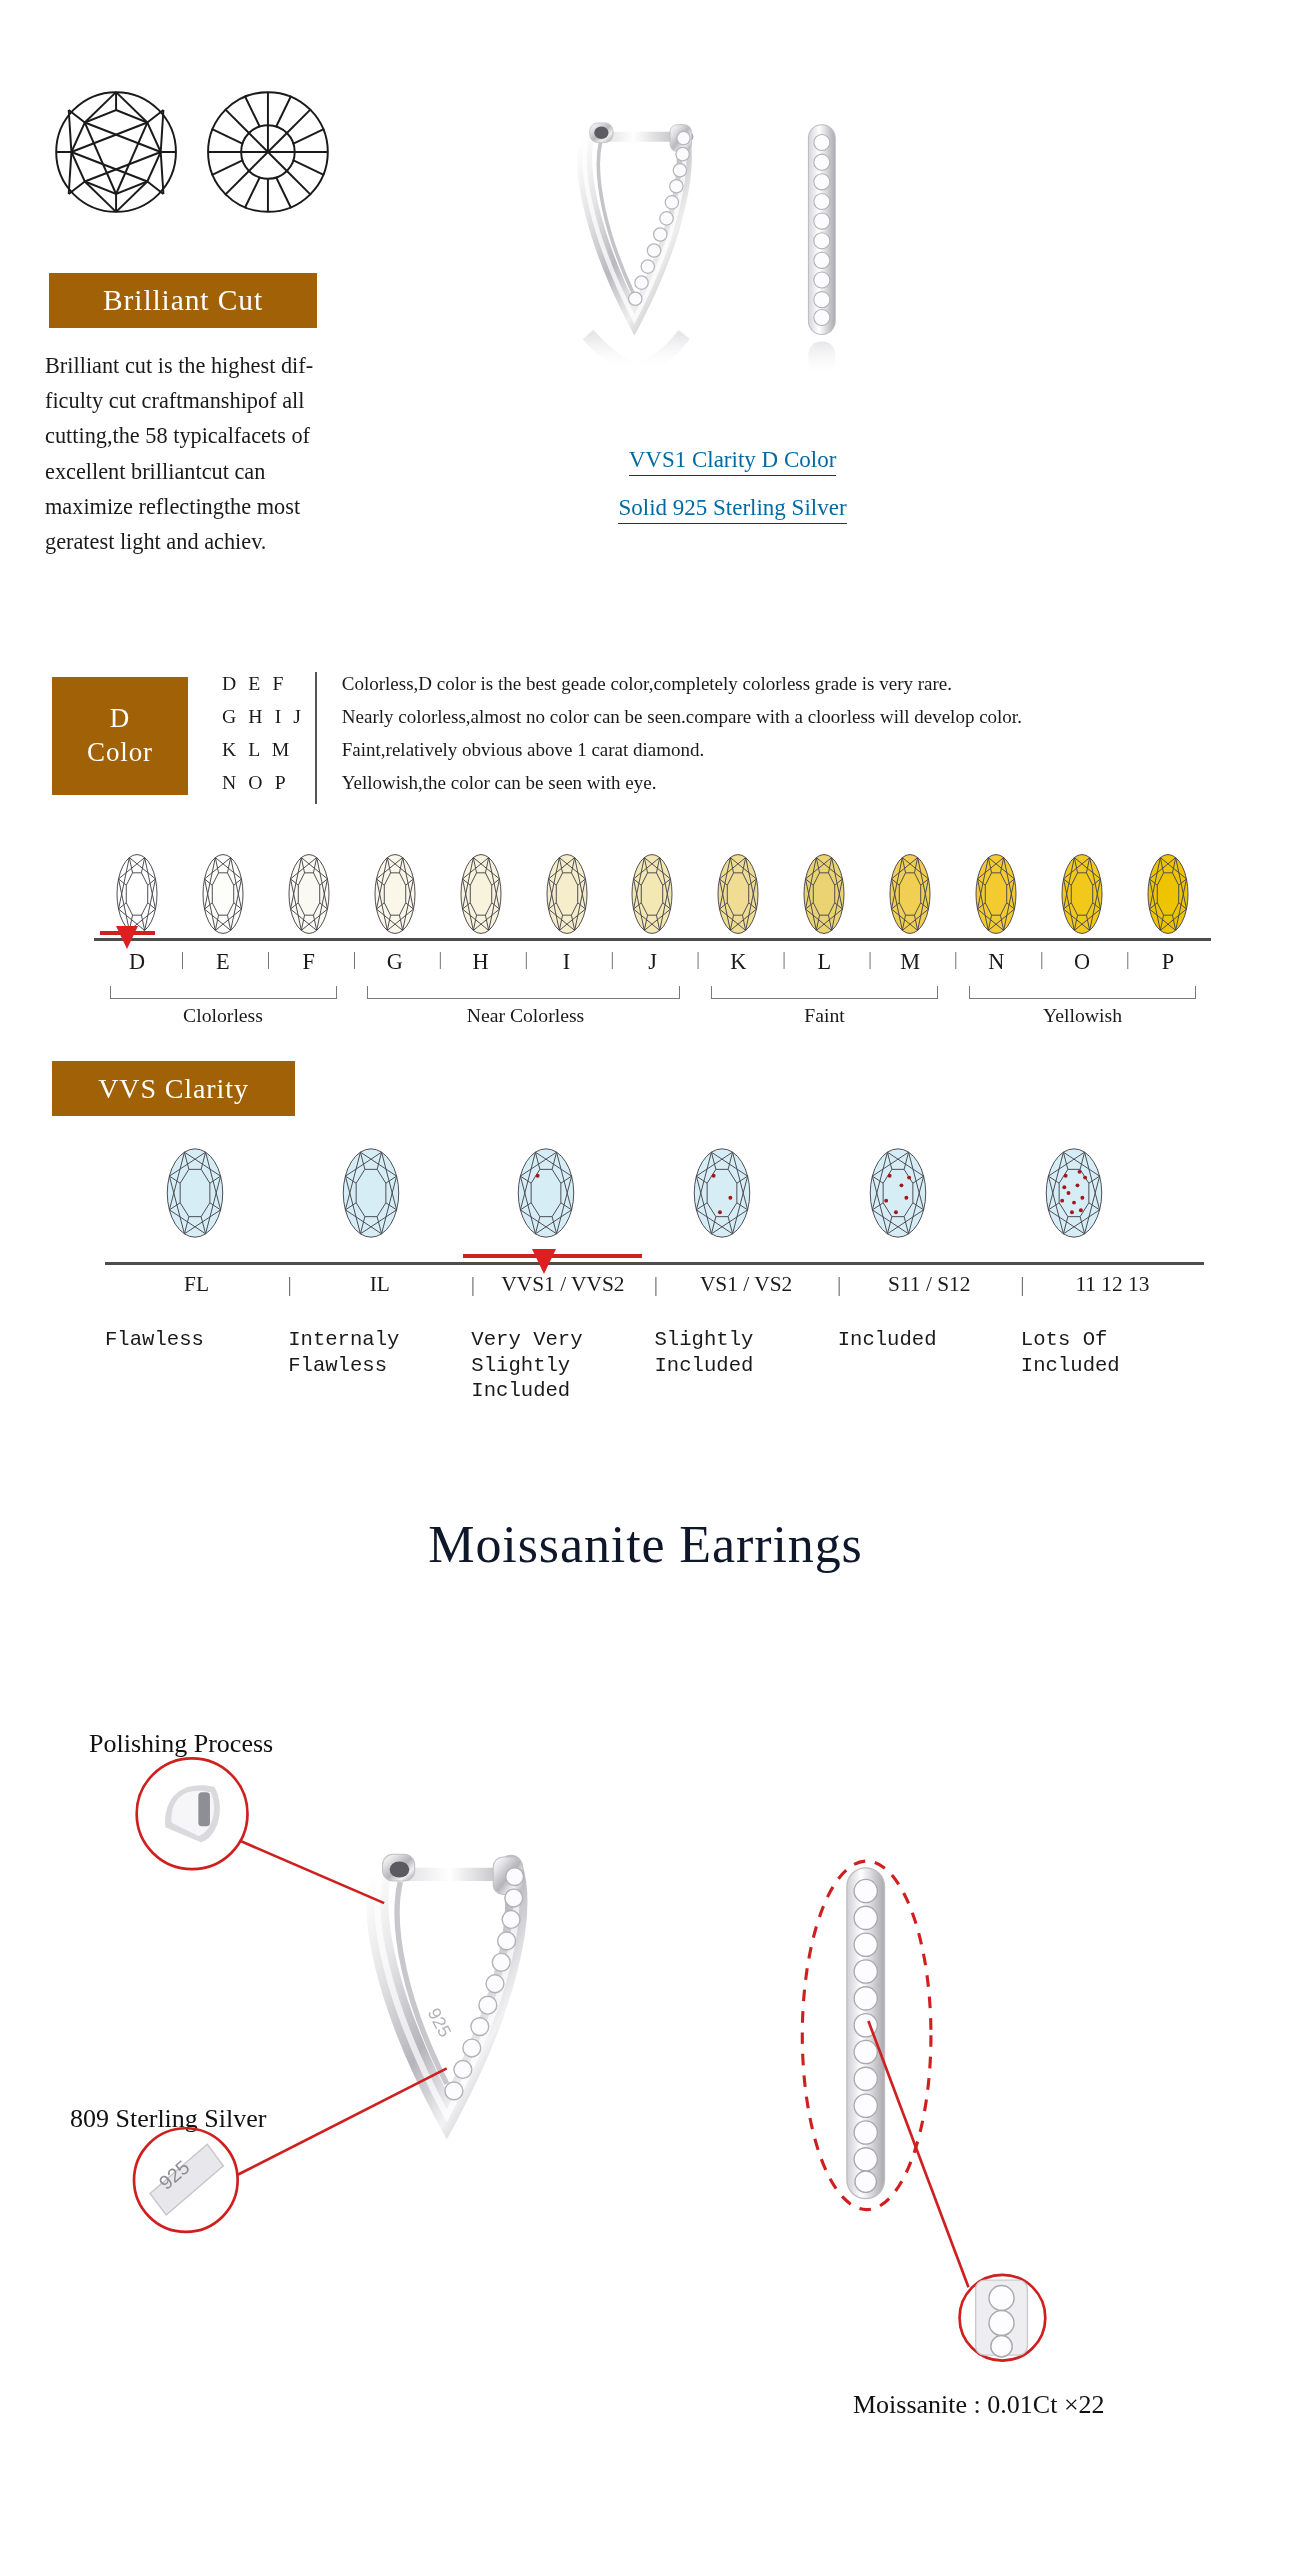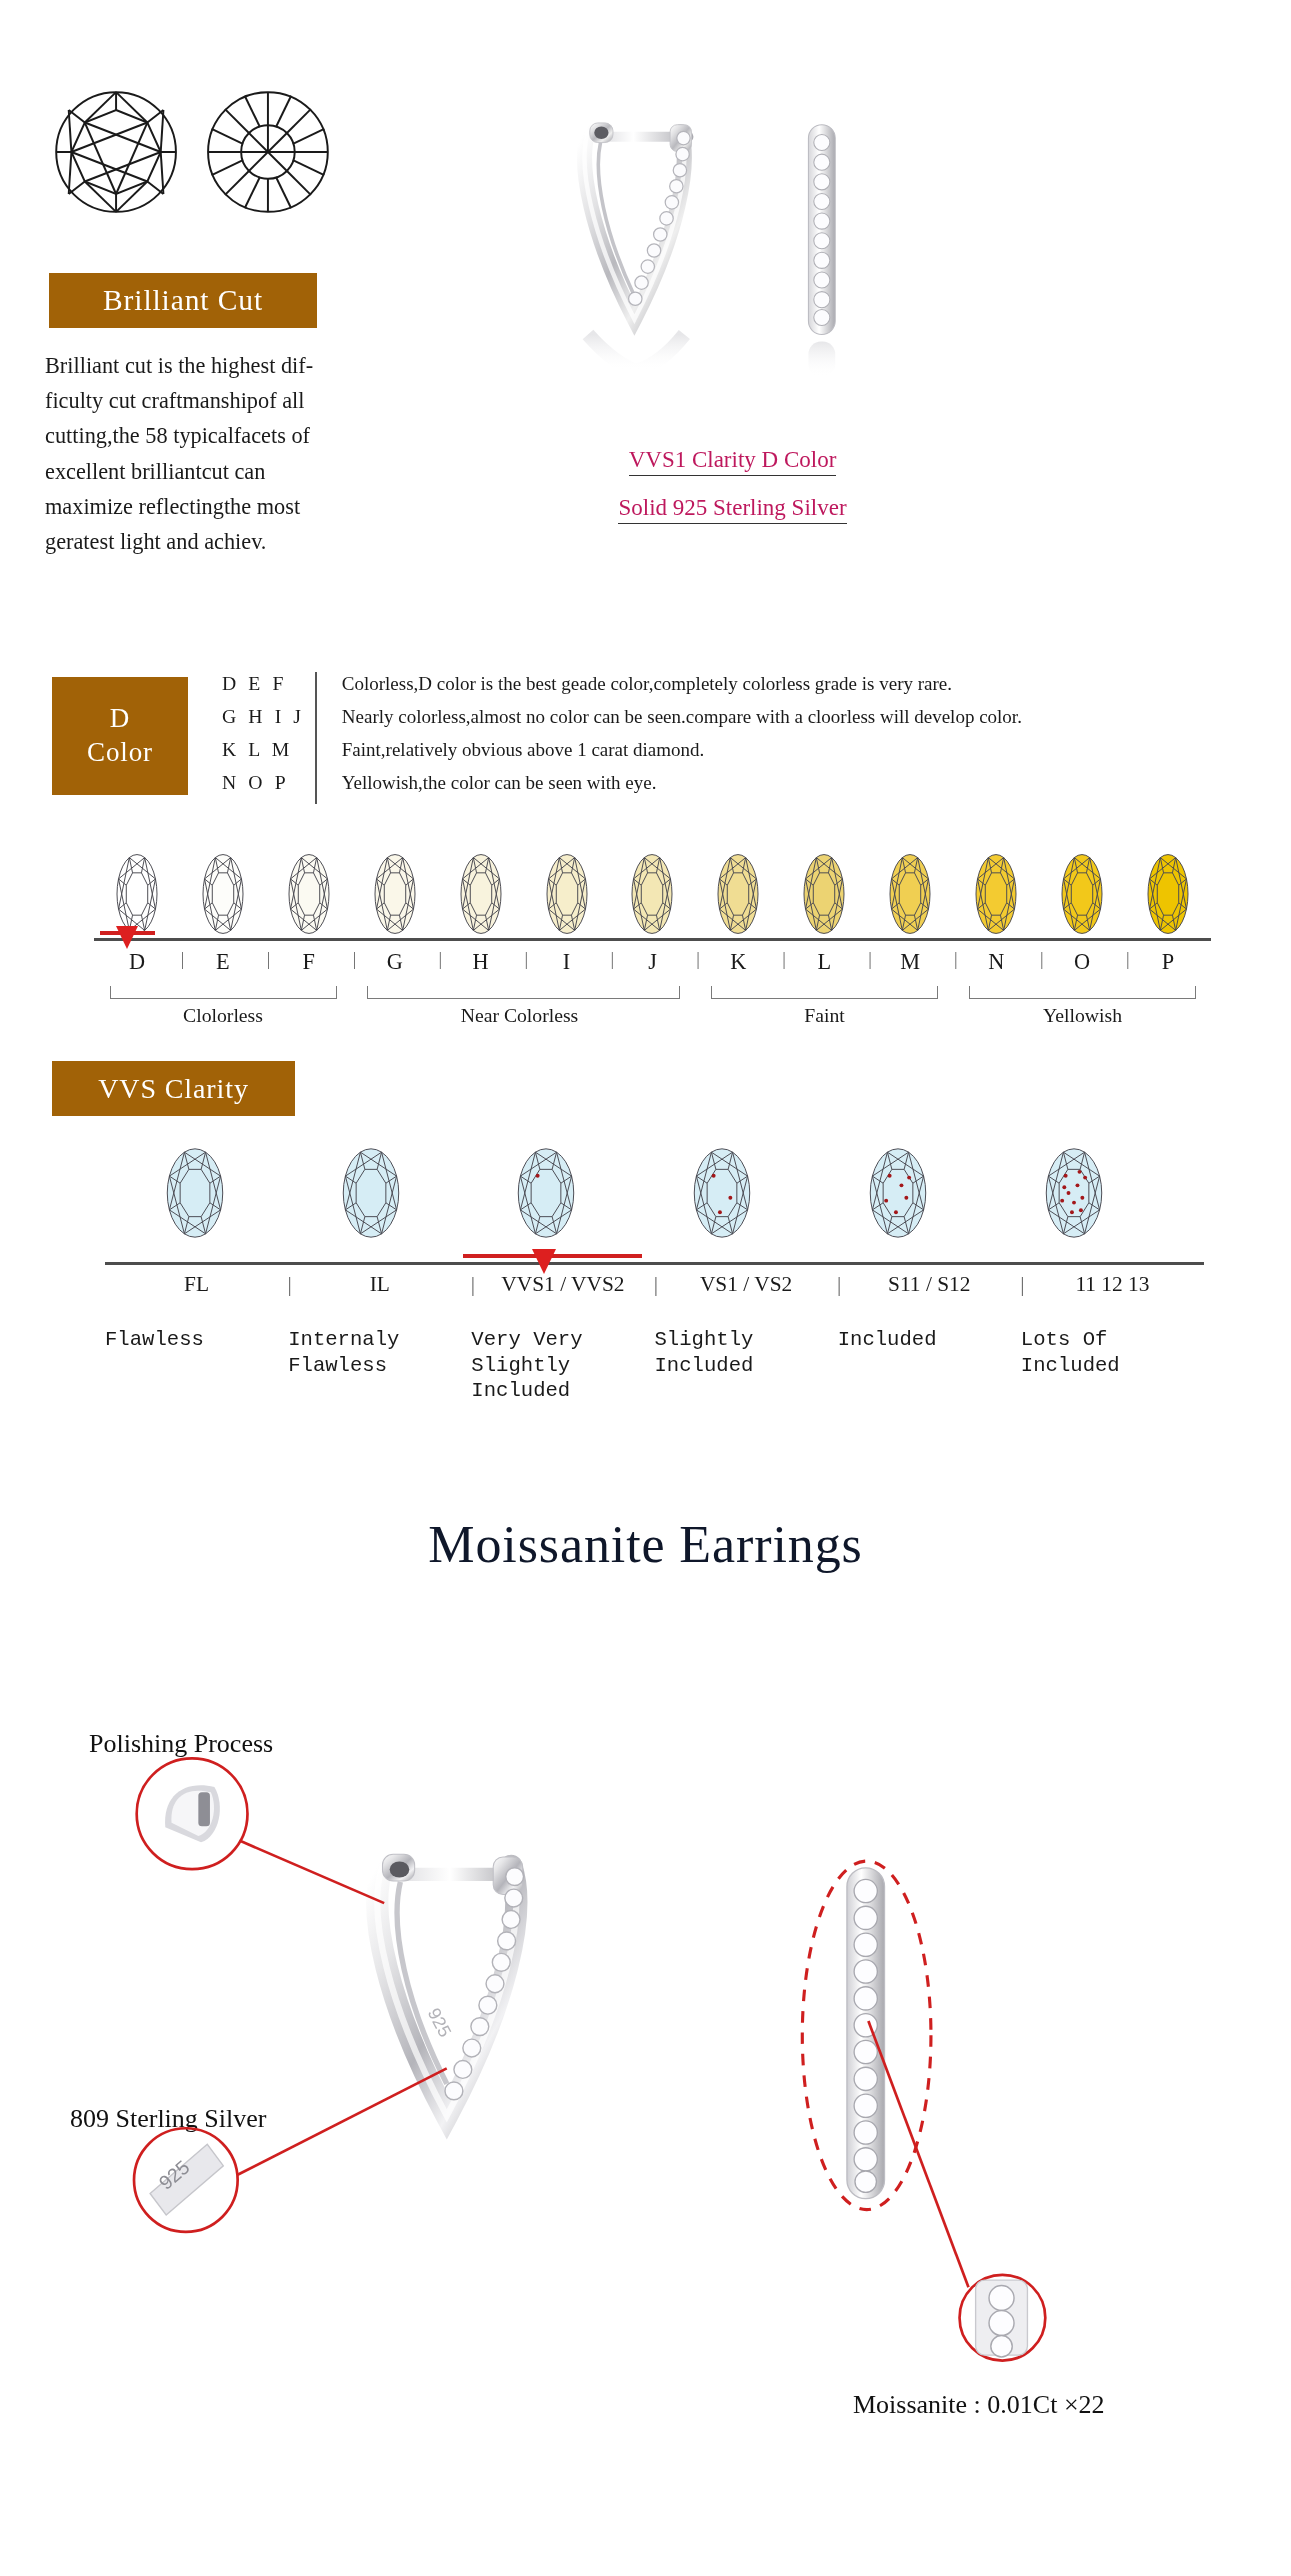--- a/index.html
+++ b/index.html
@@ -31,21 +31,21 @@
   #cut-paragraph {
     left: 45px; top: 348px; width: 295px;
     font-size: 22.3px; line-height: 1.58; color: #1a1a1a;
     font-family: "Liberation Serif", serif;
   }
 
   
   #hero-earrings { left: 518px; top: 89px; width: 447px; height: 357px; }
   .hero-specs { left: 420px; top: 447px; width: 625px; text-align: center; }
   .hero-specs .spec {
-    font-size: 23px; color: #be185d;
+    font-size: 23px; color: #0369a1;
     display: inline-block;
     border-bottom: 1.3px solid #333;
     padding-bottom: 1.8px;
     margin-bottom: 19.7px;
   }
   .hero-specs .specline { text-align: center; }
 
   
   #dcolor-badge {
     left: 52px; top: 677px; width: 136px; height: 118px;
@@ -597,21 +597,21 @@
       <div class="cl-cell">L</div>
       <div class="cl-cell">M</div>
       <div class="cl-cell">N</div>
       <div class="cl-cell">O</div>
       <div class="cl-cell">P</div>
     </div>
   <div class="abs" id="color-groups">
       <div class="grp-bracket" style="left: 15.5px; width: 227px;"></div>
       <div class="grp-label" style="left: 15.5px; width: 227px;">Clolorless</div>
       <div class="grp-bracket" style="left: 273px; width: 313px;"></div>
-      <div class="grp-label" style="left: 269px; width: 313px;">Near Colorless</div>
+      <div class="grp-label" style="left: 275px; width: 313px;">Near Colorless</div>
       <div class="grp-bracket" style="left: 617px; width: 227px;"></div>
       <div class="grp-label" style="left: 617px; width: 227px;">Faint</div>
       <div class="grp-bracket" style="left: 875px; width: 227px;"></div>
       <div class="grp-label" style="left: 875px; width: 227px;">Yellowish</div>
     </div>
 
   <div class="abs blackbar" id="clarity-badge">
     <span>VVS Clarity</span>
   </div>
 

